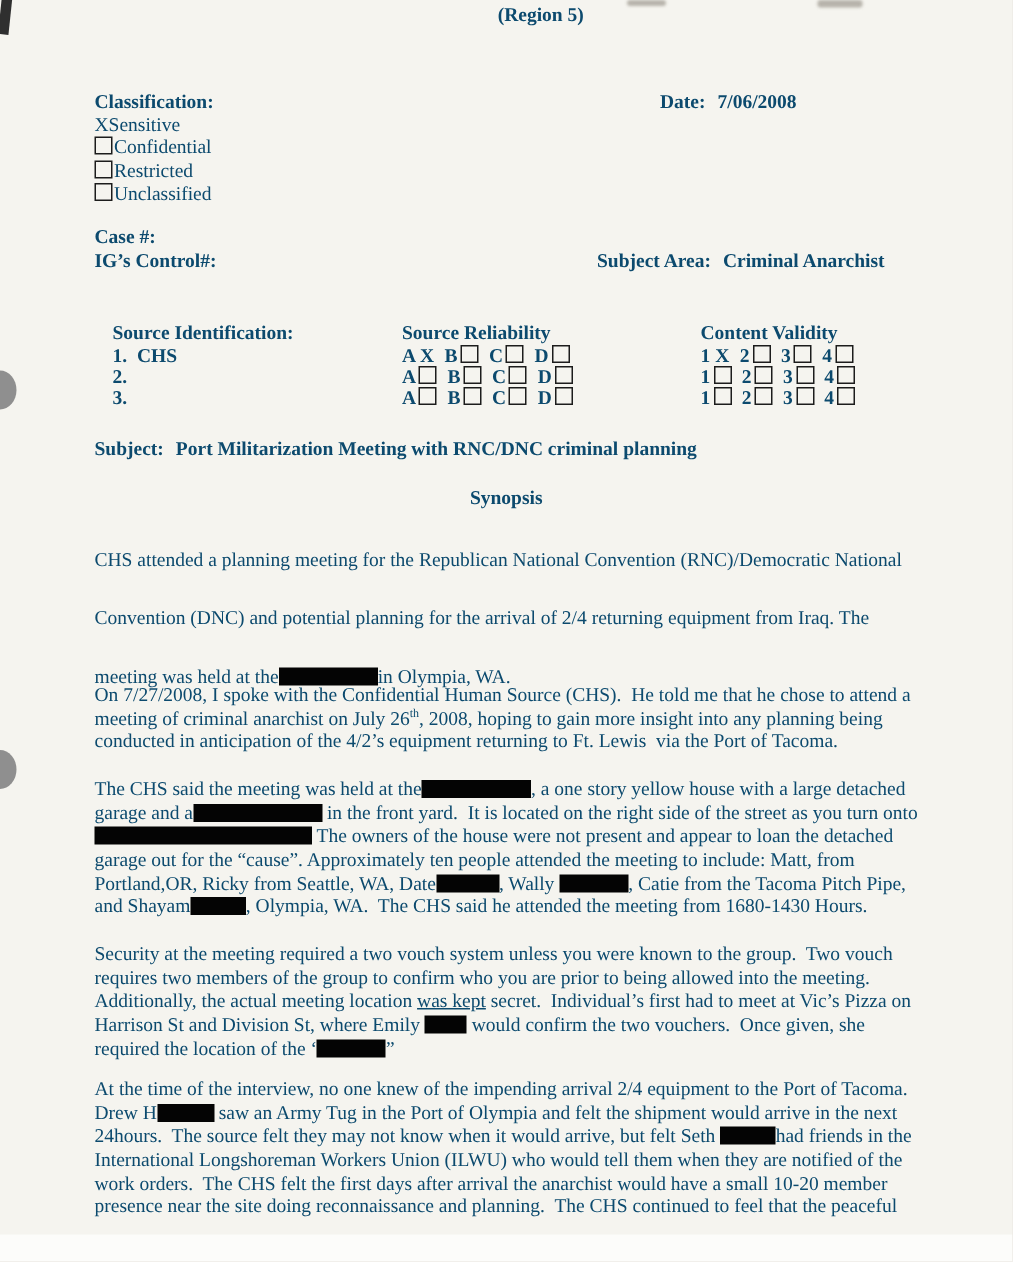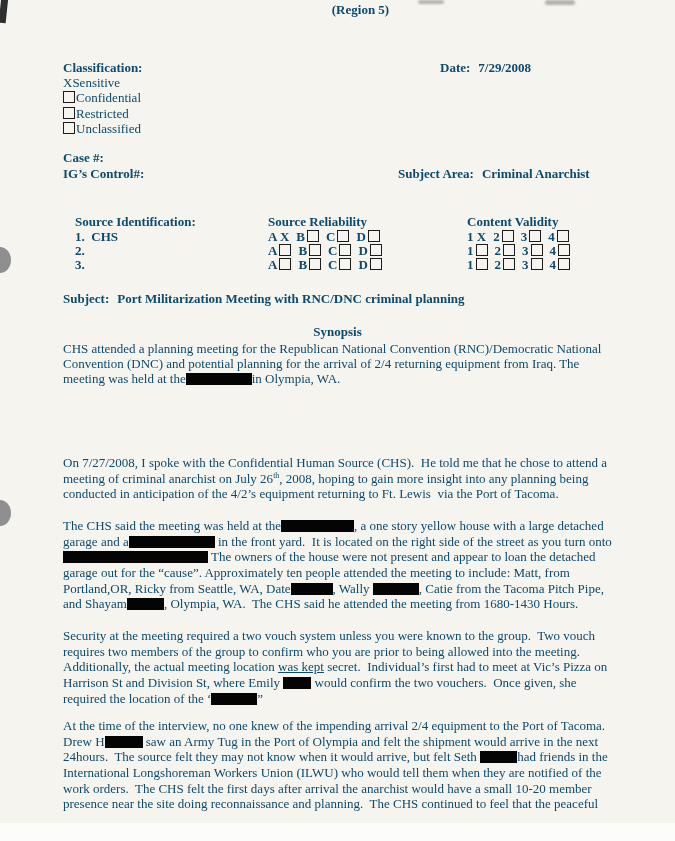--- a/index.html
+++ b/index.html
@@ -6,21 +6,21 @@
   #page{
     position:relative; width:675px; height:841px;
     background:#f5f4ef;
     font-family:"Liberation Serif","DejaVu Serif",serif;
     color:#0c4a6e; font-size:13px; overflow:hidden;
   }
   .abs{position:absolute;}
   .bold{font-weight:700;}
   .center{width:675px;text-align:center;}
   .line{white-space:pre; line-height:15.7px; height:15.7px;}
-  .syn .line{line-height:15.2px;height:15.2px;}
+  .syn .line{line-height:15.2px;height:15.2px;margin-top:24px;}
   .redact{display:inline-block;height:12px;background:#040404;vertical-align:-2px;}
   .uline{text-decoration:underline;}
   sup{font-size:8px;line-height:0;}
   .box{display:inline-block;width:10px;height:10px;border:1.5px solid #1c1c1c;vertical-align:-1px;margin-left:2px;background:transparent;}
   .cls-opt{line-height:15.2px;height:15.2px;}
   .cls-opt .box{margin-left:0;margin-right:1px;}
   .src-head span{display:inline-block;font-weight:700;}
   .src-row{line-height:14.2px;height:14.2px;font-weight:700;}
   .src-row .cell, .src-head .cell{display:inline-block;vertical-align:top;}
   .cell.c1{width:193px;margin-left:12px;}
@@ -53,21 +53,21 @@
     <div class="bold cls-opt">Classification:</div>
     <div>
         <div class="cls-opt"><span>X</span><span>Sensitive</span></div>
         <div class="cls-opt"><span class="box"></span><span>Confidential</span></div>
         <div class="cls-opt"><span class="box"></span><span>Restricted</span></div>
         <div class="cls-opt"><span class="box"></span><span>Unclassified</span></div>
       </div>
   </div>
 
   <div class="abs bold" style="left:440px;top:60px;">
-    <span>Date:</span><span class="sp"></span><span>7/29/2008</span>
+    <span>Date:</span><span class="sp"></span><span>7/06/2008</span>
   </div>
 
   <div class="abs" style="left:63px;top:150px;">
     <div class="case-line">Case #:</div>
     <div class="case-line">IG’s Control#:</div>
   </div>
 
   <div class="abs bold" style="left:398px;top:166px;">
     <span>Subject Area:</span><span class="sp"></span><span>Criminal Anarchist</span>
   </div>

